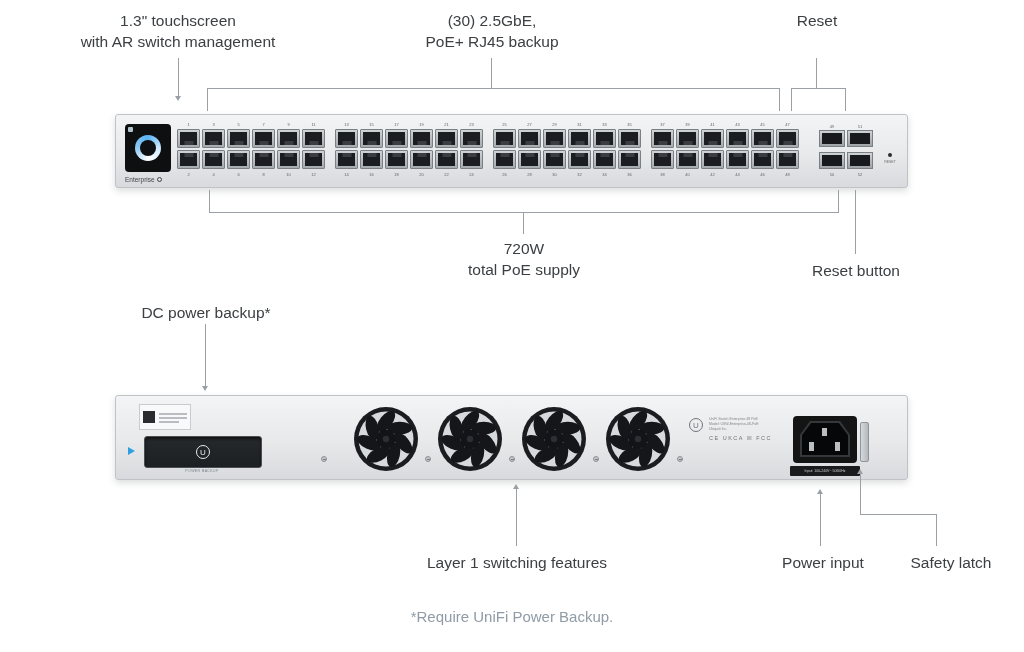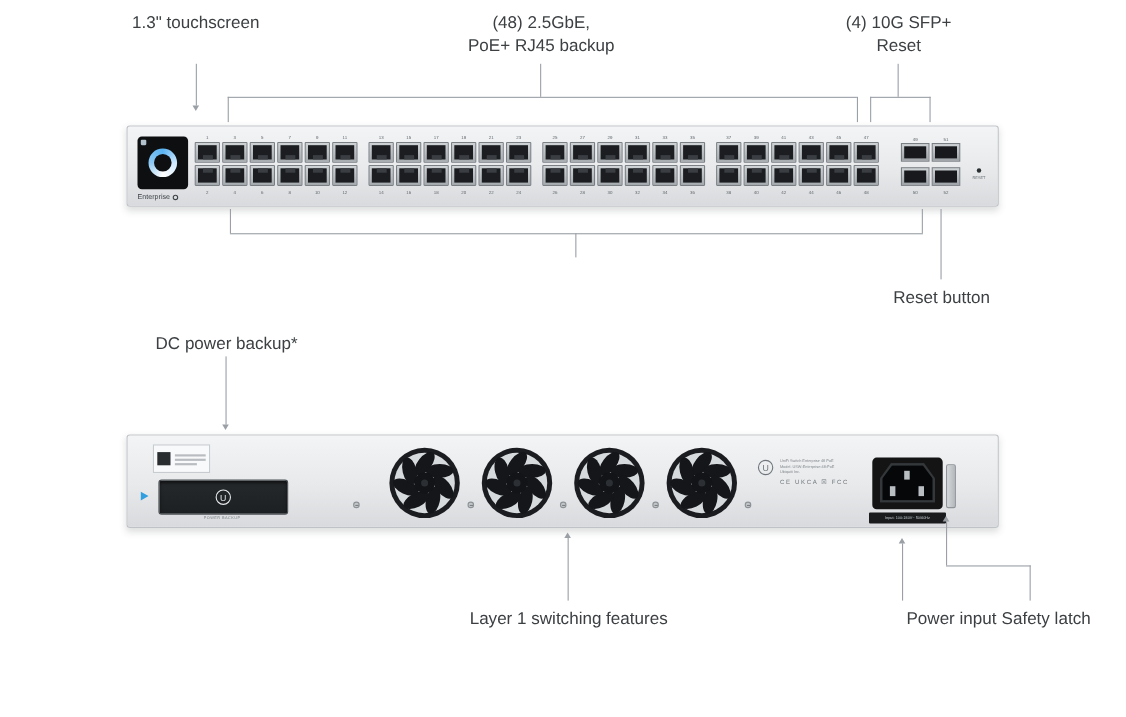--- a/index.html
+++ b/index.html
@@ -79,27 +79,27 @@
   .latch{position:absolute;left:744px;top:26px;width:9px;height:40px;border:1px solid #8f9499;border-radius:2px;
          background:linear-gradient(90deg,#d6d9db,#b4b8bb);box-sizing:border-box;}
 </style>
 </head>
 <body>
 
 <div class="canvas">
 
   <div class="lbl" style="left:48px;top:10px;width:260px;">
     <div>1.3" touchscreen</div>
+    <div>with AR switch management</div>
   </div>
   <div class="lbl" style="left:382px;top:10px;width:220px;">
-    <div>(48) 2.5GbE,</div>
+    <div>(30) 2.5GbE,</div>
     <div>PoE+ RJ45 backup</div>
   </div>
   <div class="lbl" style="left:737px;top:10px;width:160px;">
-    <div>(4) 10G SFP+</div>
     <div>Reset</div>
   </div>
 
   <div class="vline" style="left:178px;top:58px;height:38px;"></div>
   <div class="arr-down" style="left:175px;top:96px;"></div>
 
   <div class="vline" style="left:491px;top:58px;height:30px;"></div>
   <div class="hline" style="left:207px;top:88px;width:572px;"></div>
   <div class="vline" style="left:207px;top:88px;height:23px;"></div>
   <div class="vline" style="left:779px;top:88px;height:23px;"></div>
@@ -332,20 +332,24 @@
     <div class="snum" style="left:731px;top:57px;">52</div>
 
     <div class="reset-dot" style="left:772px;top:38px;"></div>
     <div class="reset-lbl" style="left:762px;top:45px;">RESET</div>
   </div>
 
   <div class="vline" style="left:209px;top:190px;height:22px;"></div>
   <div class="vline" style="left:838px;top:190px;height:22px;"></div>
   <div class="hline" style="left:209px;top:212px;width:630px;"></div>
   <div class="vline" style="left:523px;top:212px;height:22px;"></div>
+  <div class="lbl" style="left:424px;top:238px;width:200px;">
+    <div>720W</div>
+    <div>total PoE supply</div>
+  </div>
 
   <div class="vline" style="left:855px;top:190px;height:64px;"></div>
   <div class="lbl" style="left:791px;top:260px;width:130px;">Reset button</div>
 
   <div class="lbl" style="left:116px;top:302px;width:180px;">DC power backup*</div>
   <div class="vline" style="left:205px;top:324px;height:62px;"></div>
   <div class="arr-down" style="left:202px;top:386px;"></div>
 
   <div class="switch" style="left:115px;top:395px;width:791px;height:83px;">
     <div class="sticker">
@@ -498,21 +502,22 @@
     <div class="inlet-lbl">Input: 100-240V~ 50/60Hz</div>
     <div class="latch"></div>
   </div>
 
   <div class="arr-up" style="left:513px;top:484px;"></div>
   <div class="vline" style="left:516px;top:489px;height:57px;"></div>
   <div class="lbl" style="left:402px;top:552px;width:230px;">Layer 1 switching features</div>
 
   <div class="arr-up" style="left:817px;top:489px;"></div>
   <div class="vline" style="left:820px;top:494px;height:52px;"></div>
-  <div class="lbl" style="left:805px;top:552px;width:120px;">Power input</div>
+  <div class="lbl" style="left:763px;top:552px;width:120px;">Power input</div>
 
   <div class="arr-up" style="left:857px;top:469px;"></div>
   <div class="vline" style="left:860px;top:474px;height:40px;"></div>
   <div class="hline" style="left:860px;top:514px;width:77px;"></div>
   <div class="vline" style="left:936px;top:514px;height:32px;"></div>
   <div class="lbl" style="left:896px;top:552px;width:110px;">Safety latch</div>
 
+  <div class="footnote" style="left:312px;top:608px;width:400px;">*Require UniFi Power Backup.</div>
 </div>
 
 </body></html>

